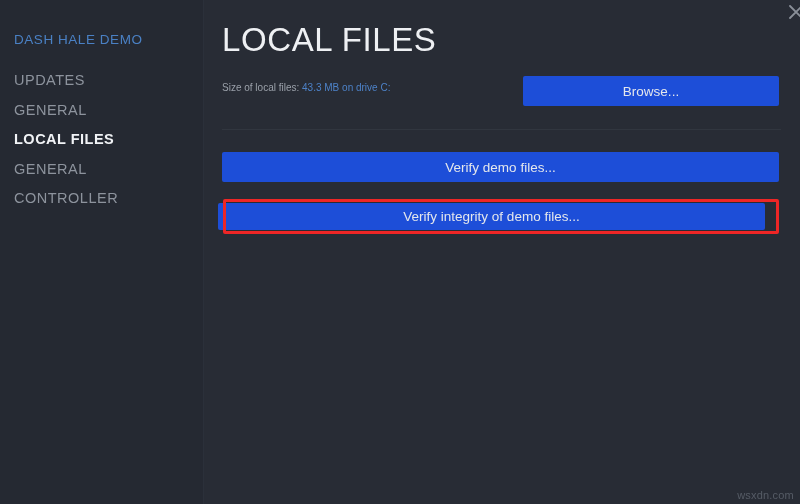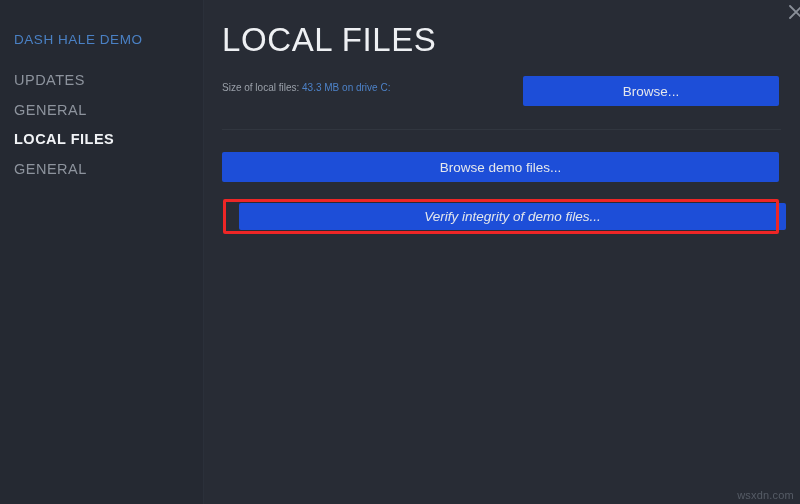--- a/index.html
+++ b/index.html
@@ -140,25 +140,24 @@
   }
 
   #backup-button {
     left: 18px;
     top: 152px;
     width: 557px;
     height: 30px;
   }
 
   #verify-button {
-    left: 35px;
+    left: 14px;
     top: 203px;
     width: 547px;
     height: 27px;
-    font-style: italic;
   }
 
   
   #verify-highlight {
     position: absolute;
     left: 19px;
     top: 199px;
     width: 556px;
     height: 35px;
     border: 3px solid #ee2626;
@@ -205,39 +204,42 @@
       </div>
       <div class="nav-item">
         <span>GENERAL</span>
       </div>
       <div class="nav-item active">
         <span>LOCAL FILES</span>
       </div>
       <div class="nav-item">
         <span>GENERAL</span>
       </div>
+      <div class="nav-item">
+        <span>CONTROLLER</span>
+      </div>
     </div>
   </div>
 
   <div id="sidebar-divider"></div>
 
   <div id="main">
 
     <div class="page-title">LOCAL FILES</div>
 
     <div class="size-row">
       <span>Size of local files:</span>
       <span class="size-value">43.3 MB on drive C:</span>
     </div>
 
     <button class="btn" id="browse-button">Browse...</button>
 
     <div class="divider"></div>
 
-    <button class="btn" id="backup-button">Browse demo files...</button>
+    <button class="btn" id="backup-button">Verify demo files...</button>
 
     <button class="btn" id="verify-button">Verify integrity of demo files...</button>
 
     <div id="verify-highlight"></div>
   </div>
 
   <div id="close-icon">
     <svg width="18" height="18" viewBox="0 0 18 18" aria-hidden="true">
       <path d="M3 3 L15 15 M15 3 L3 15" stroke="#c6ccd6" stroke-width="1.8" fill="none" stroke-linecap="round"></path>
     </svg>

